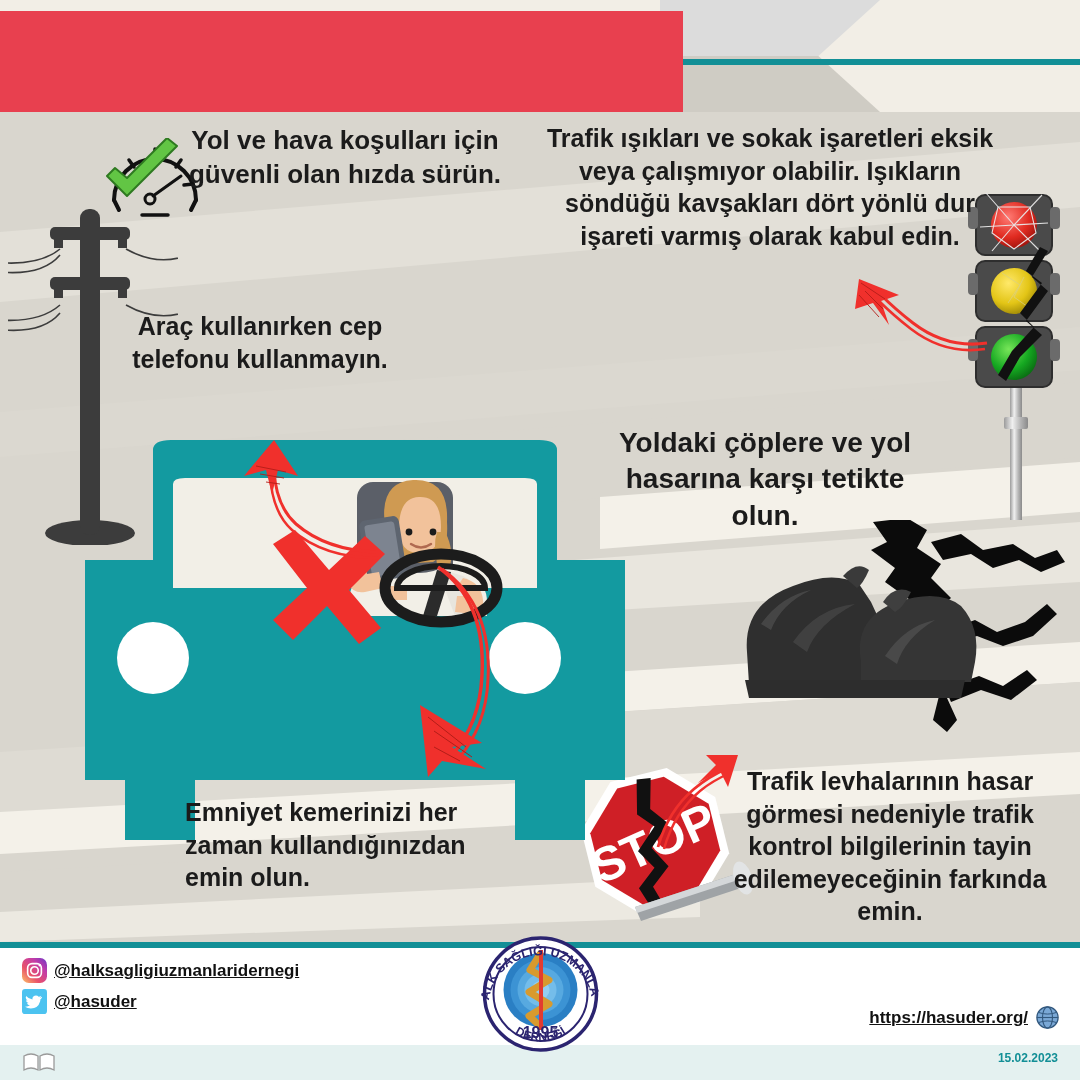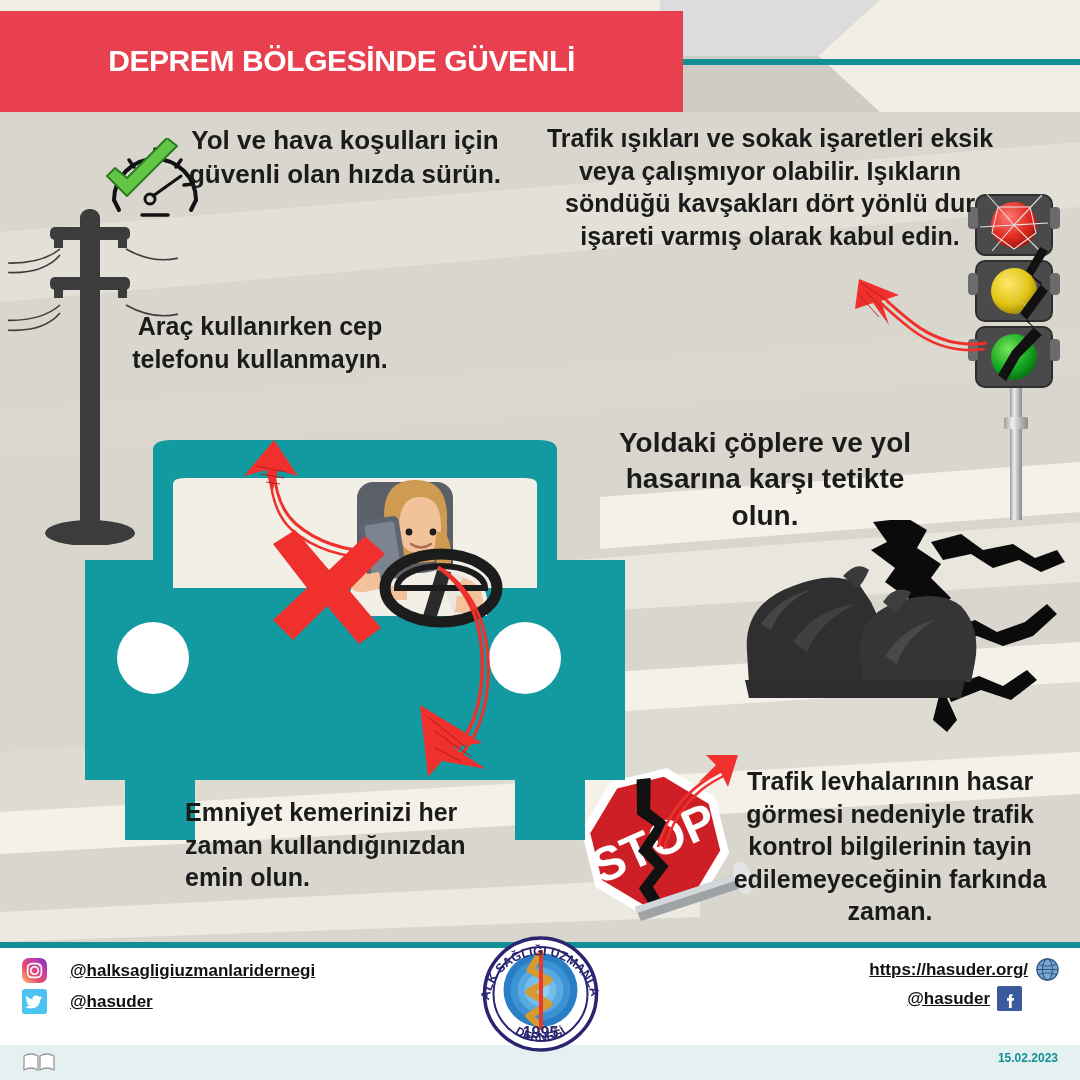--- a/index.html
+++ b/index.html
@@ -106,28 +106,28 @@
   }
   .footer-white {
     position:absolute; left:0; top:948px; width:1080px; height:97px;
     background:#ffffff; z-index:28;
   }
   .footer-bottom {
     position:absolute; left:0; top:1045px; width:1080px; height:35px;
     background:#e4f1f0; z-index:28;
   }
   .social-list { position:absolute; left:22px; top:955px; z-index:32; }
-  .social-row { display:flex; align-items:center; height:31px;gap:16px; }
+  .social-row { display:flex; align-items:center; height:31px; }
   .social-row .ico { width:25px; height:25px; margin-right:7px; flex:0 0 25px; }
   .social-row .handle {
     font-size:17px; font-weight:bold; color:#111;
     text-decoration:underline; white-space:nowrap;
   }
   .contact-list { position:absolute; right:20px; top:955px; z-index:32; text-align:right; }
-  .contact-row { display:flex; align-items:center; justify-content:center; height:29px; }
+  .contact-row { display:flex; align-items:center; justify-content:flex-end; height:29px;margin-top:48px; }
   .contact-row .ctext {
     font-size:17px; font-weight:bold; color:#111;
     text-decoration:underline; white-space:nowrap; margin-right:7px;
   }
   .contact-row .ico { width:25px; height:25px; flex:0 0 25px; }
   .date-label {
     position:absolute; right:22px; top:1051px;
     font-size:12px; font-weight:bold; color:#128f96; z-index:33;
   }
   .book-icon { position:absolute; left:22px; top:1050px; width:34px; height:24px; z-index:33; }
@@ -154,21 +154,20 @@
   </svg>
 
   <div class="header-wrap">
     <div class="ribbon-tail">
       <div class="upper"></div>
       <div class="lower"></div>
     </div>
   </div>
   <div class="teal-rule"></div>
   <div class="title-banner">
-    <div class="tline">DEPREM BÖLGESİNDE GÜVENLİ</div>
   </div>
 
   <svg class="pole" viewBox="0 0 170 340">
     <path d="M-60 48 Q 20 70 52 44" stroke="#3c3c3c" stroke-width="1.6" fill="none"></path>
     <path d="M-60 56 Q 25 82 52 50" stroke="#3c3c3c" stroke-width="1.6" fill="none"></path>
     <path d="M118 44 Q 150 62 180 50" stroke="#3c3c3c" stroke-width="1.6" fill="none"></path>
     <path d="M-60 105 Q 20 128 52 100" stroke="#3c3c3c" stroke-width="1.6" fill="none"></path>
     <path d="M-60 113 Q 25 140 52 108" stroke="#3c3c3c" stroke-width="1.6" fill="none"></path>
     <path d="M118 100 Q 150 118 180 106" stroke="#3c3c3c" stroke-width="1.6" fill="none"></path>
     <ellipse cx="82" cy="328" rx="45" ry="13" fill="#3c3c3c"></ellipse>
@@ -363,21 +362,21 @@
     <path d="M8 92 Q 18 56 44 34 Q 58 22 76 14" stroke="#f0302c" stroke-width="2.8" fill="none"></path>
     <path d="M14 94 Q 24 58 50 36 Q 62 26 80 18" stroke="#f0302c" stroke-width="2.4" fill="none"></path>
     <path d="M88 0 L 78 32 L 70 16 L 48 28 L 66 10 L 56 0 Z" fill="#f0302c"></path>
   </svg>
 
   <div class="tx t-speed">Yol ve hava koşulları için güvenli olan hızda sürün.</div>
   <div class="tx t-phone">Araç kullanırken cep telefonu kullanmayın.</div>
   <div class="tx t-lights">Trafik ışıkları ve sokak işaretleri eksik veya çalışmıyor olabilir. Işıkların söndüğü kavşakları dört yönlü dur işareti varmış olarak kabul edin.</div>
   <div class="tx t-debris">Yoldaki çöplere ve yol hasarına karşı tetikte olun.</div>
   <div class="tx t-belt">Emniyet kemerinizi her zaman kullandığınızdan emin olun.</div>
-  <div class="tx t-signs">Trafik levhalarının hasar görmesi nedeniyle trafik kontrol bilgilerinin tayin edilemeyeceğinin farkında zaman.</div>
+  <div class="tx t-signs">Trafik levhalarının hasar görmesi nedeniyle trafik kontrol bilgilerinin tayin edilemeyeceğinin farkında emin.</div>
 
   <div class="footer-white"></div>
   <div class="footer-top-rule"></div>
   <div class="footer-bottom"></div>
 
   <div class="social-list">
     <div class="social-row">
       <svg class="ico" viewBox="0 0 40 40">
         <defs>
             <linearGradient id="ig" x1="0" y1="1" x2="1" y2="0">

